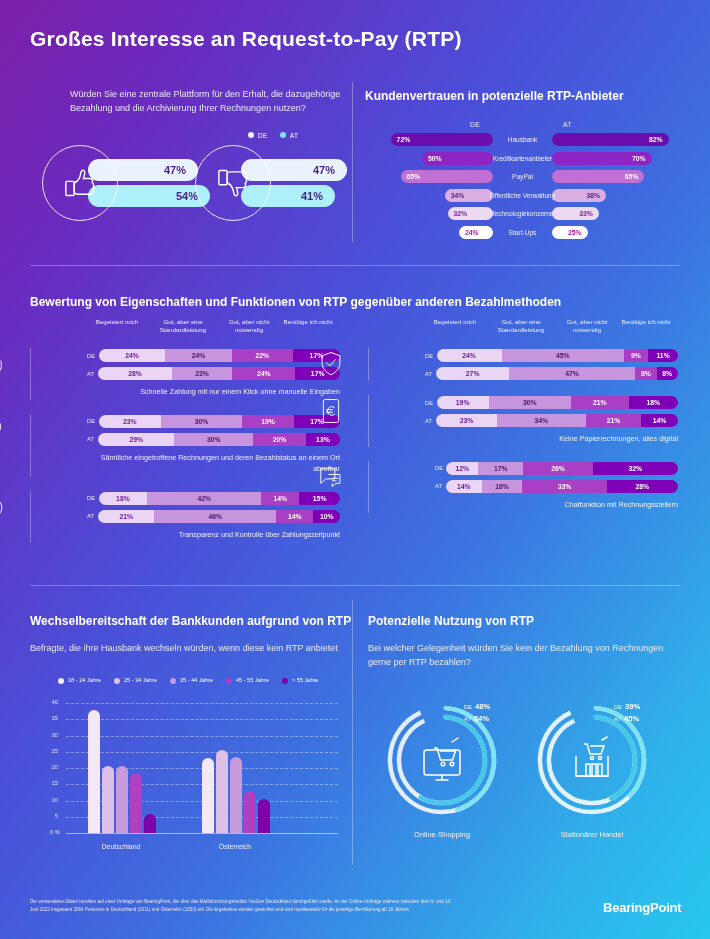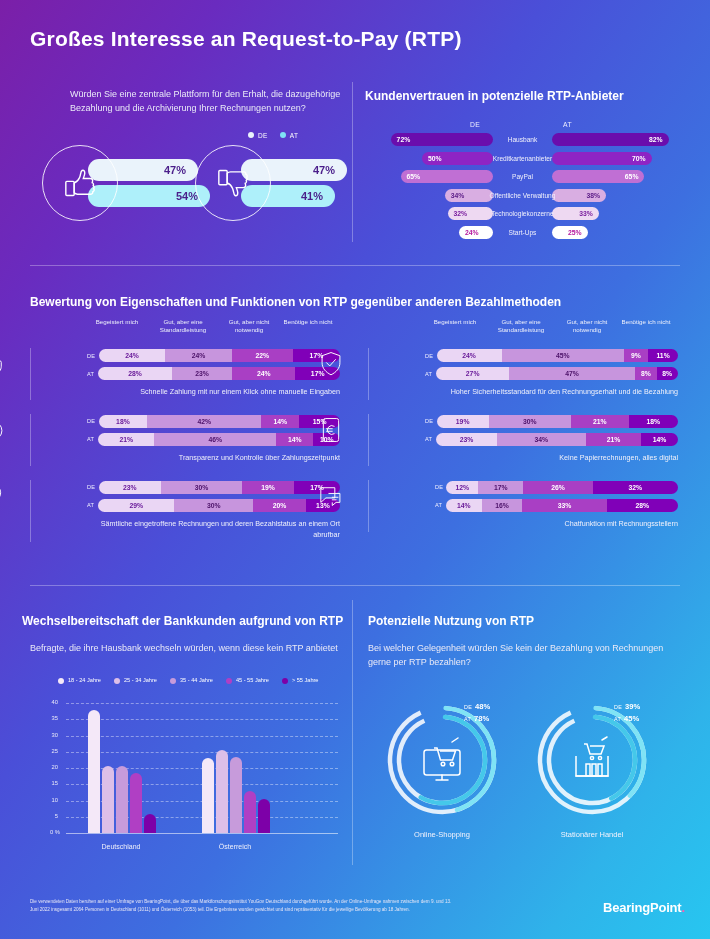--- a/index.html
+++ b/index.html
@@ -193,20 +193,45 @@
             <div class="seg" style="flex: 28 0 0px; background: rgb(234, 214, 244); color: rgb(106, 27, 154);">28%</div>
             <div class="seg" style="flex: 23 0 0px; background: rgb(199, 149, 221); color: rgb(75, 17, 104);">23%</div>
             <div class="seg" style="flex: 24 0 0px; background: rgb(169, 63, 196); color: rgb(255, 255, 255);">24%</div>
             <div class="seg" style="flex: 17 0 0px; background: rgb(128, 0, 184); color: rgb(255, 255, 255);">17%</div>
           </div>
         </div>
         <div class="rate-cap" style="margin-top: 6px; padding-bottom: 2px;">Schnelle Zahlung mit nur einem Klick ohne manuelle Eingaben</div>
       </div>
       <div style="position: relative; margin-top: 14px; padding-left: 56px; border-left: 1px solid rgba(255, 255, 255, 0.3);">
         <div style="position: absolute; left: -52px; top: 2px;"><svg width="28" height="28" viewBox="0 0 42 44" fill="none" stroke="#ffffff" stroke-width="1.5">
+            <path d="M21 5c-7 0-12 5-12 12 0 8 12 22 12 22s12-14 12-22c0-7-5-12-12-12z"></path>
+            <circle cx="21" cy="17" r="6"></circle>
+          </svg></div>
+        <div class="rate-row">
+          <div class="rate-cc">DE</div>
+          <div class="stack" style="width: 273.05px;">
+            <div class="seg" style="flex: 23 0 0px; background: rgb(234, 214, 244); color: rgb(106, 27, 154);">23%</div>
+            <div class="seg" style="flex: 30 0 0px; background: rgb(199, 149, 221); color: rgb(75, 17, 104);">30%</div>
+            <div class="seg" style="flex: 19 0 0px; background: rgb(169, 63, 196); color: rgb(255, 255, 255);">19%</div>
+            <div class="seg" style="flex: 17 0 0px; background: rgb(128, 0, 184); color: rgb(255, 255, 255);">17%</div>
+          </div>
+        </div>
+        <div class="rate-row">
+          <div class="rate-cc">AT</div>
+          <div class="stack" style="width: 280.4px;">
+            <div class="seg" style="flex: 29 0 0px; background: rgb(234, 214, 244); color: rgb(106, 27, 154);">29%</div>
+            <div class="seg" style="flex: 30 0 0px; background: rgb(199, 149, 221); color: rgb(75, 17, 104);">30%</div>
+            <div class="seg" style="flex: 20 0 0px; background: rgb(169, 63, 196); color: rgb(255, 255, 255);">20%</div>
+            <div class="seg" style="flex: 13 0 0px; background: rgb(128, 0, 184); color: rgb(255, 255, 255);">13%</div>
+          </div>
+        </div>
+        <div class="rate-cap" style="margin-top: 6px; padding-bottom: 2px;">Sämtliche eingetroffene Rechnungen und deren Bezahlstatus an einem Ort abrufbar</div>
+      </div>
+      <div style="position: relative; margin-top: 14px; padding-left: 56px; border-left: 1px solid rgba(255, 255, 255, 0.3);">
+        <div style="position: absolute; left: -52px; top: 2px;"><svg width="28" height="28" viewBox="0 0 42 44" fill="none" stroke="#ffffff" stroke-width="1.5">
             <circle cx="21" cy="23" r="14"></circle>
             <path d="M21 14v9l7 4"></path>
             <path d="M31 9v6h-6" stroke-linecap="round"></path>
             <path d="M31 15a13 13 0 00-6-5" stroke-linecap="round"></path>
           </svg></div>
         <div class="rate-row">
           <div class="rate-cc">DE</div>
           <div class="stack" style="width: 273.05px;">
             <div class="seg" style="flex: 18 0 0px; background: rgb(234, 214, 244); color: rgb(106, 27, 154);">18%</div>
             <div class="seg" style="flex: 42 0 0px; background: rgb(199, 149, 221); color: rgb(75, 17, 104);">42%</div>
@@ -217,45 +242,20 @@
         <div class="rate-row">
           <div class="rate-cc">AT</div>
           <div class="stack" style="width: 277.95px;">
             <div class="seg" style="flex: 21 0 0px; background: rgb(234, 214, 244); color: rgb(106, 27, 154);">21%</div>
             <div class="seg" style="flex: 46 0 0px; background: rgb(199, 149, 221); color: rgb(75, 17, 104);">46%</div>
             <div class="seg" style="flex: 14 0 0px; background: rgb(169, 63, 196); color: rgb(255, 255, 255);">14%</div>
             <div class="seg" style="flex: 10 0 0px; background: rgb(128, 0, 184); color: rgb(255, 255, 255);">10%</div>
           </div>
         </div>
         <div class="rate-cap" style="margin-top: 6px; padding-bottom: 2px;">Transparenz und Kontrolle über Zahlungszeitpunkt</div>
-      </div>
-      <div style="position: relative; margin-top: 14px; padding-left: 56px; border-left: 1px solid rgba(255, 255, 255, 0.3);">
-        <div style="position: absolute; left: -52px; top: 2px;"><svg width="28" height="28" viewBox="0 0 42 44" fill="none" stroke="#ffffff" stroke-width="1.5">
-            <path d="M21 5c-7 0-12 5-12 12 0 8 12 22 12 22s12-14 12-22c0-7-5-12-12-12z"></path>
-            <circle cx="21" cy="17" r="6"></circle>
-          </svg></div>
-        <div class="rate-row">
-          <div class="rate-cc">DE</div>
-          <div class="stack" style="width: 273.05px;">
-            <div class="seg" style="flex: 23 0 0px; background: rgb(234, 214, 244); color: rgb(106, 27, 154);">23%</div>
-            <div class="seg" style="flex: 30 0 0px; background: rgb(199, 149, 221); color: rgb(75, 17, 104);">30%</div>
-            <div class="seg" style="flex: 19 0 0px; background: rgb(169, 63, 196); color: rgb(255, 255, 255);">19%</div>
-            <div class="seg" style="flex: 17 0 0px; background: rgb(128, 0, 184); color: rgb(255, 255, 255);">17%</div>
-          </div>
-        </div>
-        <div class="rate-row">
-          <div class="rate-cc">AT</div>
-          <div class="stack" style="width: 280.4px;">
-            <div class="seg" style="flex: 29 0 0px; background: rgb(234, 214, 244); color: rgb(106, 27, 154);">29%</div>
-            <div class="seg" style="flex: 30 0 0px; background: rgb(199, 149, 221); color: rgb(75, 17, 104);">30%</div>
-            <div class="seg" style="flex: 20 0 0px; background: rgb(169, 63, 196); color: rgb(255, 255, 255);">20%</div>
-            <div class="seg" style="flex: 13 0 0px; background: rgb(128, 0, 184); color: rgb(255, 255, 255);">13%</div>
-          </div>
-        </div>
-        <div class="rate-cap" style="margin-top: 6px; padding-bottom: 2px;">Sämtliche eingetroffene Rechnungen und deren Bezahlstatus an einem Ort abrufbar</div>
       </div>
     </div>
   <div class="rate-block" id="rate-right" style="left:368px;top:318px;width:310px;">
       <div class="rate-heads" style="padding-left: 56px;">
         <div style="width: 62px;">Begeistert mich</div>
         <div style="width: 70px;">Gut, aber eine Standardleistung</div>
         <div style="width: 62px;">Gut, aber nicht notwendig</div>
         <div style="width: 56px;">Benötige ich nicht</div>
       </div>
       <div style="position: relative; margin-top: 14px; padding-left: 56px; border-left: 1px solid rgba(255, 255, 255, 0.3);">
@@ -274,21 +274,20 @@
         </div>
         <div class="rate-row">
           <div class="rate-cc">AT</div>
           <div class="stack" style="width: 275.5px;">
             <div class="seg" style="flex: 27 0 0px; background: rgb(234, 214, 244); color: rgb(106, 27, 154);">27%</div>
             <div class="seg" style="flex: 47 0 0px; background: rgb(199, 149, 221); color: rgb(75, 17, 104);">47%</div>
             <div class="seg" style="flex: 8 0 0px; background: rgb(169, 63, 196); color: rgb(255, 255, 255);">8%</div>
             <div class="seg" style="flex: 8 0 0px; background: rgb(128, 0, 184); color: rgb(255, 255, 255);">8%</div>
           </div>
         </div>
-        <div class="rate-cap" style="margin-top: 6px; padding-bottom: 2px;">Hoher Sicherheitsstandard für den Rechnungserhalt und die Bezahlung</div>
       </div>
       <div style="position: relative; margin-top: 14px; padding-left: 56px; border-left: 1px solid rgba(255, 255, 255, 0.3);">
         <div style="position: absolute; left: -52px; top: 2px;"><svg width="28" height="28" viewBox="0 0 42 44" fill="none" stroke="#ffffff" stroke-width="1.5">
             <rect x="9" y="4" width="24" height="36" rx="3"></rect>
             <path d="M26 16a7 7 0 100 12" stroke-linecap="round"></path>
             <path d="M14 20h9M14 24h9" stroke-linecap="round"></path>
           </svg></div>
         <div class="rate-row">
           <div class="rate-cc">DE</div>
           <div class="stack" style="width: 270.6px;">
@@ -333,21 +332,21 @@
             <div class="seg" style="flex: 28 0 0px; background: rgb(128, 0, 184); color: rgb(255, 255, 255);">28%</div>
           </div>
         </div>
         <div class="rate-cap" style="margin-top: 6px; padding-bottom: 2px;">Chatfunktion mit Rechnungsstellern</div>
       </div>
     </div>
 
   <div class="hrule" style="left:30px;top:585px;width:650px;"></div>
   <div class="vrule" style="left:352px;top:600px;height:265px;"></div>
 
-  <div class="sect-title" style="position:absolute;left:22px;top:614px;">Wechselbereitschaft der Bankkunden aufgrund von RTP</div>
+  <div class="sect-title" style="position:absolute;left:30px;top:614px;">Wechselbereitschaft der Bankkunden aufgrund von RTP</div>
   <div class="sect-sub" style="position:absolute;left:30px;top:642px;width:310px;">Befragte, die ihre Hausbank wechseln würden, wenn diese kein RTP anbietet</div>
 
   <div class="cc-legend" id="cc-legend" style="position:absolute;left:58px;top:677px;">
       <span><i class="d" style="background:#f4e8f8"></i><span>18 - 24 Jahre</span></span>
       <span><i class="d" style="background:#ddbfe8"></i><span>25 - 34 Jahre</span></span>
       <span><i class="d" style="background:#c79bdb"></i><span>35 - 44 Jahre</span></span>
       <span><i class="d" style="background:#b03fc4"></i><span>45 - 55 Jahre</span></span>
       <span><i class="d" style="background:#7d00a8"></i><span>&gt; 55 Jahre</span></span>
     </div>
 
@@ -397,21 +396,21 @@
           </svg></div>
         <div style="position: absolute; left: 36px; top: 44px;"><svg width="56" height="52" viewBox="0 0 56 52" fill="none" stroke="#ffffff" stroke-width="1.5">
             <rect x="10" y="16" width="36" height="25" rx="2.5"></rect>
             <path d="M22 46h12M28 41v5" stroke-linecap="round"></path>
             <path d="M20 14h3l3.5 12h12l3-9H26"></path>
             <circle cx="29" cy="30" r="1.8"></circle>
             <circle cx="38" cy="30" r="1.8"></circle>
             <path d="M38 8l6-4" stroke-linecap="round"></path>
           </svg></div>
         <div class="dn-val" style="left: 86px; top: 12px;"><span class="cc">DE</span><span>48%</span></div>
-        <div class="dn-val" style="left: 86px; top: 24px;"><span class="cc">AT</span><span>78%</span></div>
+        <div class="dn-val" style="left: 86px; top: 24px;"><span class="cc">AT</span><span>84%</span></div>
         <div class="dn-cap" style="left: 0px; top: 140px; width: 128px;">Online-Shopping</div>
       </div>
       <div class="donut-wrap" style="left: 160px; top: 0px; width: 150px; height: 160px; position: absolute;">
         <div style="position: absolute; left: 8px; top: 14px;"><svg width="112" height="112" viewBox="0 0 112 112">
             <circle cx="56" cy="56" r="52" fill="none" stroke="#ffffff" stroke-opacity=".85" stroke-width="4.5" stroke-dasharray="300.58758509547147 26.13805087786708" transform="rotate(-86 56 56)"></circle>
             <circle cx="56" cy="56" r="52" fill="none" stroke="#7fe3f5" stroke-width="4.5" stroke-linecap="round" stroke-dasharray="117.22915818723386 326.7256359733385" transform="rotate(-86 56 56)"></circle>
             <circle cx="56" cy="56" r="43" fill="none" stroke="#ffffff" stroke-opacity=".85" stroke-width="4.5" stroke-dasharray="248.56281075202443 21.614157456697775" transform="rotate(-86 56 56)"></circle>
             <circle cx="56" cy="56" r="43" fill="none" stroke="#45c8ea" stroke-width="4.5" stroke-linecap="round" stroke-dasharray="111.85326483841101 270.1769682087222" transform="rotate(-86 56 56)"></circle>
           </svg></div>
         <div style="position: absolute; left: 36px; top: 44px;"><svg width="56" height="52" viewBox="0 0 56 52" fill="none" stroke="#ffffff" stroke-width="1.5">

